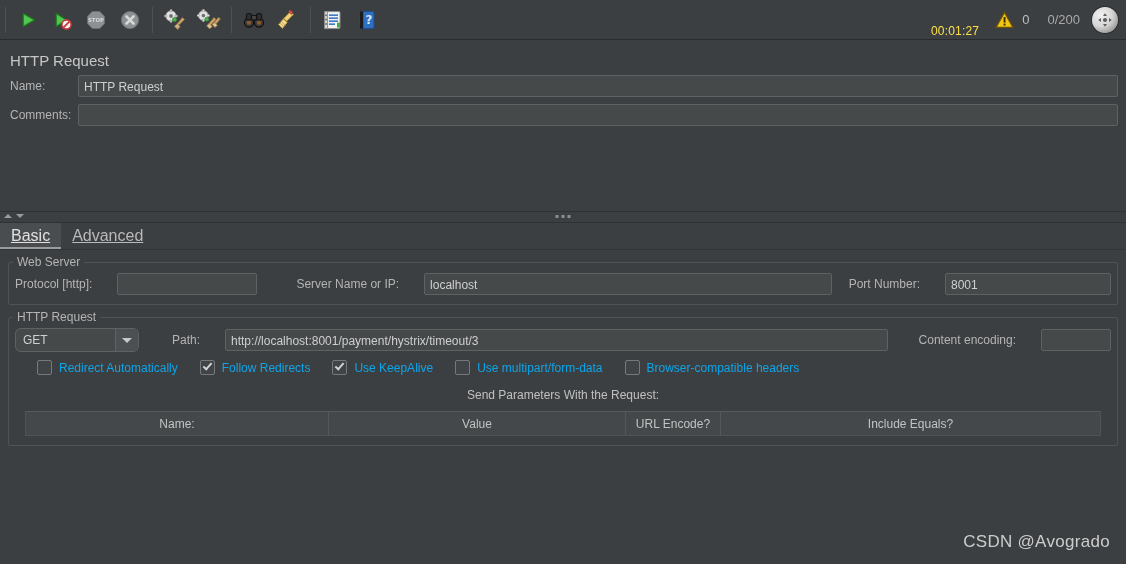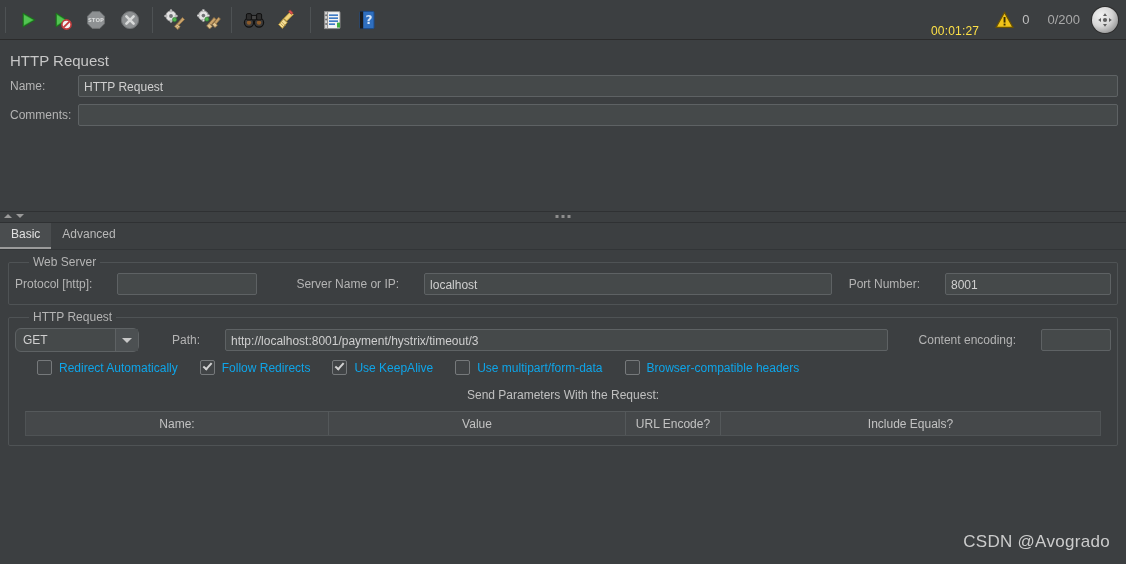--- a/index.html
+++ b/index.html
@@ -172,43 +172,44 @@
   .tabstrip {
     display: flex;
     align-items: flex-end;
     height: 26px;
     background: #3c3f41;
     border-bottom: 1px solid #323537;
     padding-left: 0px;
   }
   .tab {
     padding: 4px 11px 4px 11px;
-    font-size: 12px;
+    font-size: 16px;
     color: #b9b9b9;
     box-sizing: border-box;
     height: 26px;
+    text-decoration: underline;
   }
   .tab.active {
     background: #4a4d4f;
     border-bottom: 2px solid #9b9b9b;
     color: #e0e0e0;
   }
 
   
   .group {
     position: relative;
     margin: 12px 8px 0 8px;
     border: 1px solid #4f5355;
     border-radius: 2px;
     padding: 10px 6px 9px 6px;
   }
   .group > .legend {
     position: absolute;
     top: -8px;
-    left: 20px;
+    left: 4px;
     background: #3c3f41;
     padding: 0 4px;
     font-size: 12px;
     color: #b4b4b4;
   }
   .inline-row {
     display: flex;
     align-items: center;
     gap: 17px;
   }

